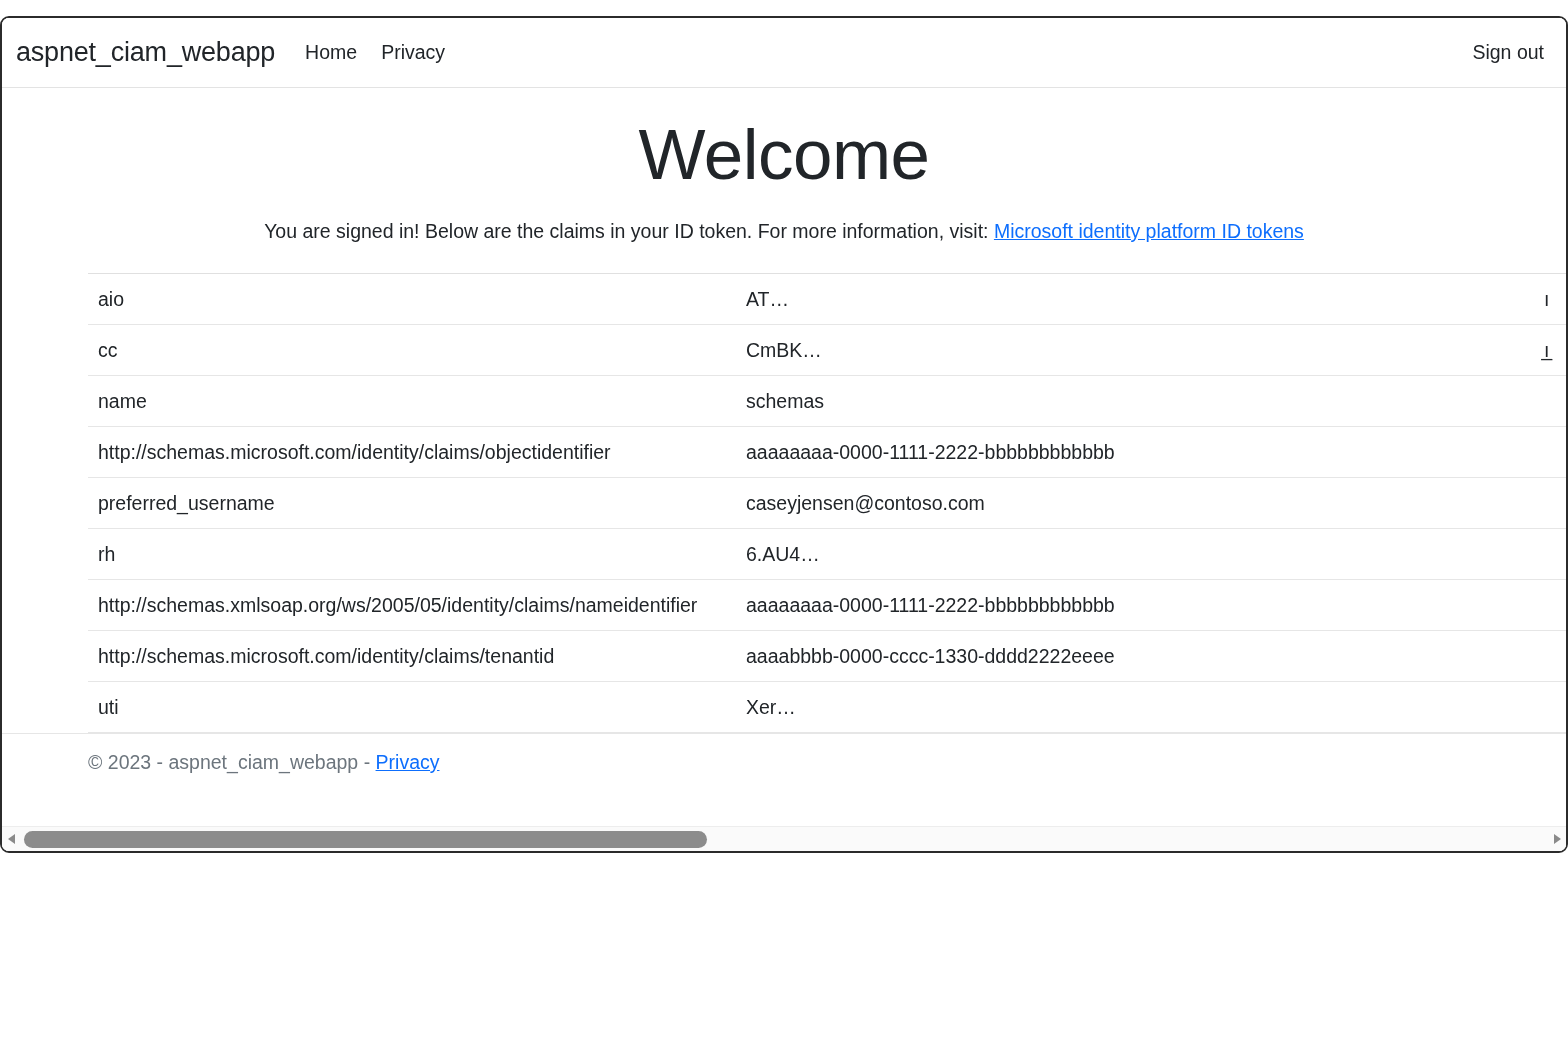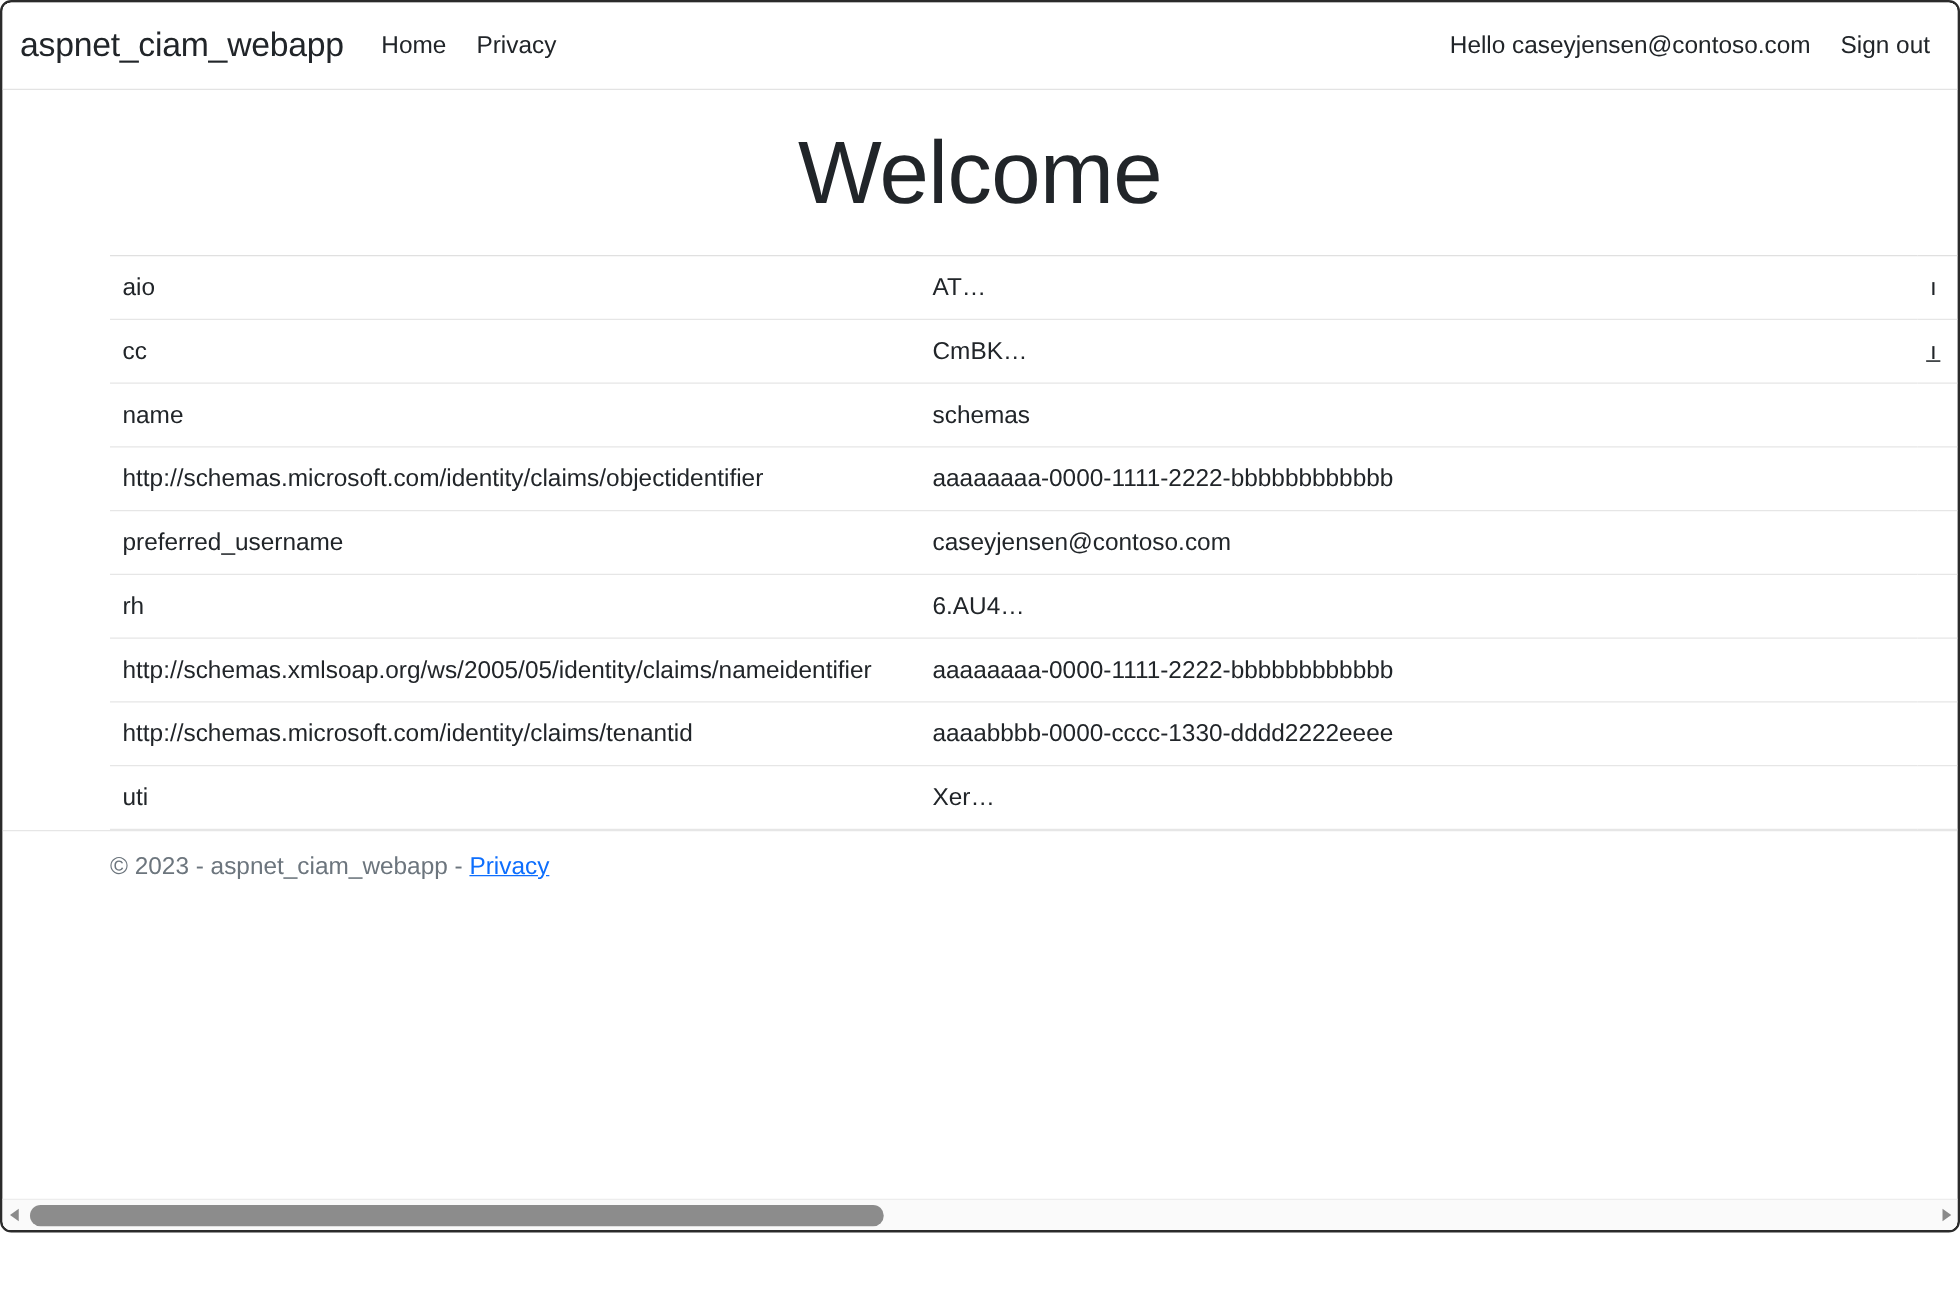--- a/index.html
+++ b/index.html
@@ -7,22 +7,22 @@
     margin: 0; padding: 0;
     width: 1568px; height: 1053px;
     overflow: hidden;
     background: #ffffff;
     font-family: "Liberation Sans", sans-serif;
   }
 
   
   #window-frame {
     position: absolute;
-    left: 0; top: 0;
-    width: 1568px; height: 986px;
+    left: 0; top: 16px;
+    width: 1568px; height: 837px;
     background: #ffffff;
     border: 2px solid #2b2b2b;
     border-radius: 9px;
     overflow: hidden;
   }
 
   
   #page-viewport {
     position: absolute;
     left: 0; top: 0;
@@ -204,29 +204,29 @@
 
 <div id="window-frame">
 
   <div id="page-viewport">
 
     <div id="navbar">
       <span id="brand">aspnet_ciam_webapp</span>
       <span class="nav-link">Home</span>
       <span class="nav-link">Privacy</span>
       <div id="navbar-right">
-        <span id="greeting">Hello caseyjensen@contoso.com</span>
         <span id="signout-link">Sign out</span>
       </div>
     </div>
 
     <div id="main-content">
 
       <h1 id="welcome-heading">Welcome</h1>
 
+      <p id="welcome-subtitle"><span>You are signed in! Below are the claims in your ID token. For more information, visit: </span><span class="inline-link">Microsoft identity platform ID tokens</span></p>
 
       <div id="claims-table-wrap">
         <table id="claims-table">
           <tbody id="claims-tbody">
               <tr>
                 <td class="claim-type">aio</td>
                 <td class="claim-value">AT…</td>
                 <td class="claim-extra">ı</td>
               </tr>
               <tr>

